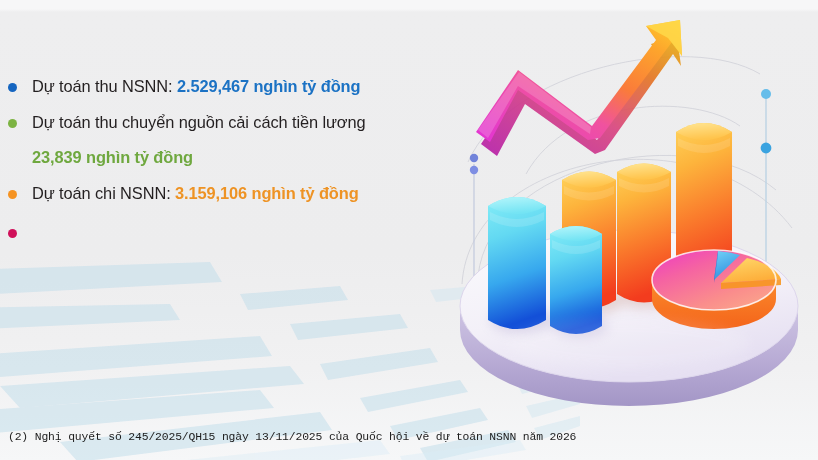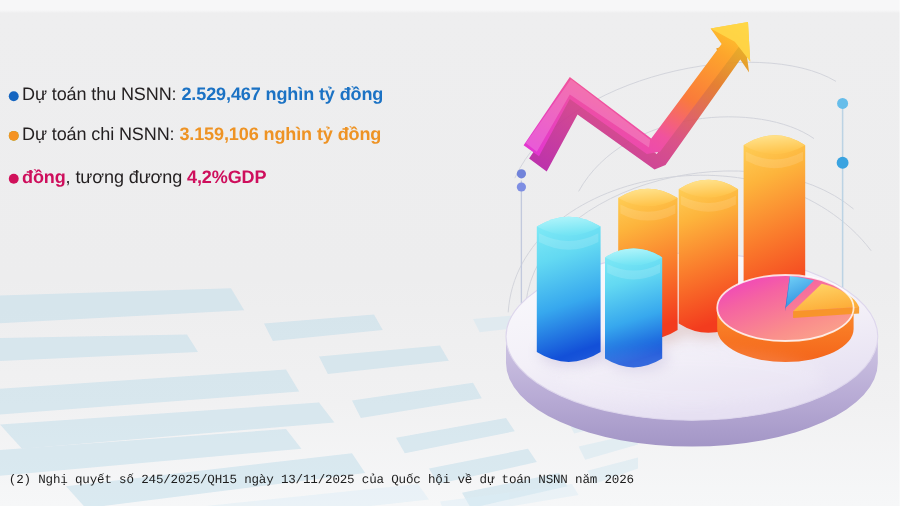--- a/index.html
+++ b/index.html
@@ -30,21 +30,21 @@
 
   
   .bullets {
     position: absolute;
     left: 0;
     top: 74px;
     width: 450px;
   }
   .b-row {
     position: relative;
-    padding-left: 20px;
+    padding-left: 32px;
     margin-bottom: 11px;
   }
   .dot {
     position: absolute;
     left: 8px;
     top: 9px;
     width: 9px;
     height: 9px;
     border-radius: 50%;
   }
@@ -119,34 +119,35 @@
 
     <div class="b-row">
       <span class="dot" style="background:#1565c0"></span>
       <div class="b-line">
         <span>Dự toán thu NSNN: </span><span class="hl" style="color:#1b72c4">2.529,467  nghìn tỷ đồng</span>
       </div>
     </div>
 
     <div class="b-row">
       <span class="dot" style="background:#7cb342"></span>
+      <div class="b-line">
+        <span>Dự toán thu chuyển nguồn cải cách tiền lương</span>
+      </div>
+      <div class="b-line second hl" style="color:#6fa83f">23,839 nghìn tỷ đồng</div>
     </div>
 
     <div class="b-row" style="margin-top:4px">
       <span class="dot" style="background:#f59322"></span>
       <div class="b-line">
         <span>Dự toán chi NSNN: </span><span class="hl" style="color:#ee9324">3.159,106 nghìn tỷ đồng</span>
       </div>
     </div>
 
     <div class="b-row" style="margin-top:14px">
       <span class="dot" style="background:#d0105a"></span>
-      <div class="b-line second">
-        <span class="hl" style="color:#ce0e5c">đồng</span><span>, tương đương </span><span class="hl" style="color:#ce0e5c">4,2%GDP</span>
-      </div>
     </div>
 
   </div>
 
   <div class="footnote">(2) Nghị quyết số 245/2025/QH15 ngày 13/11/2025 của Quốc hội về dự toán NSNN năm 2026</div>
 
   <div class="art">
     <svg width="378" height="404" viewBox="0 0 378 404">
       <defs>
 

